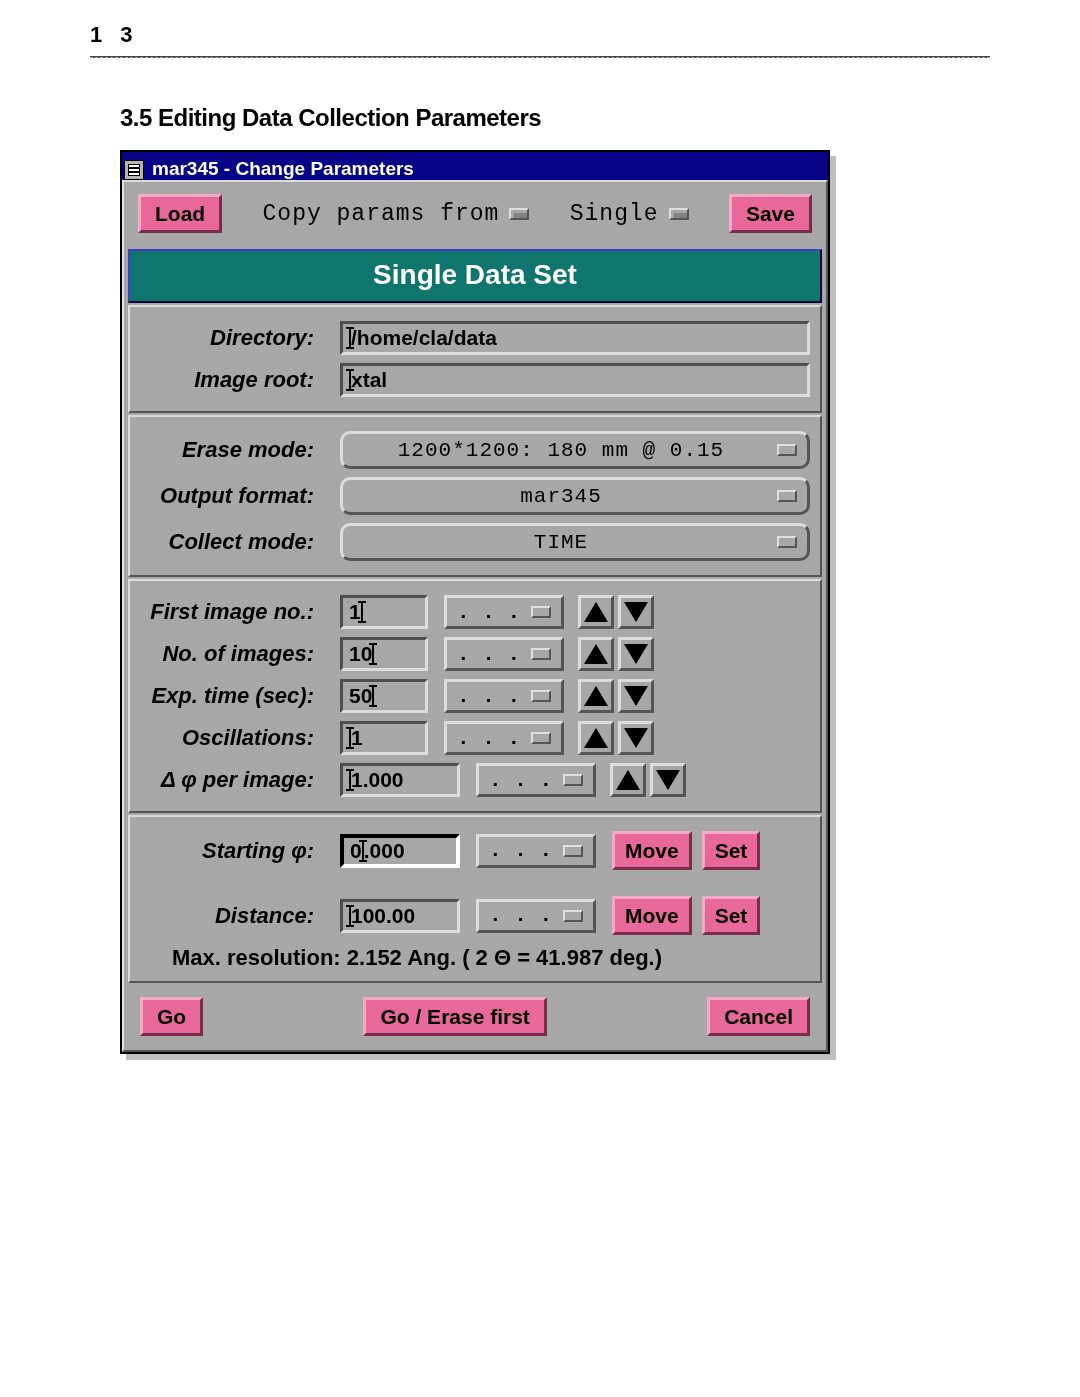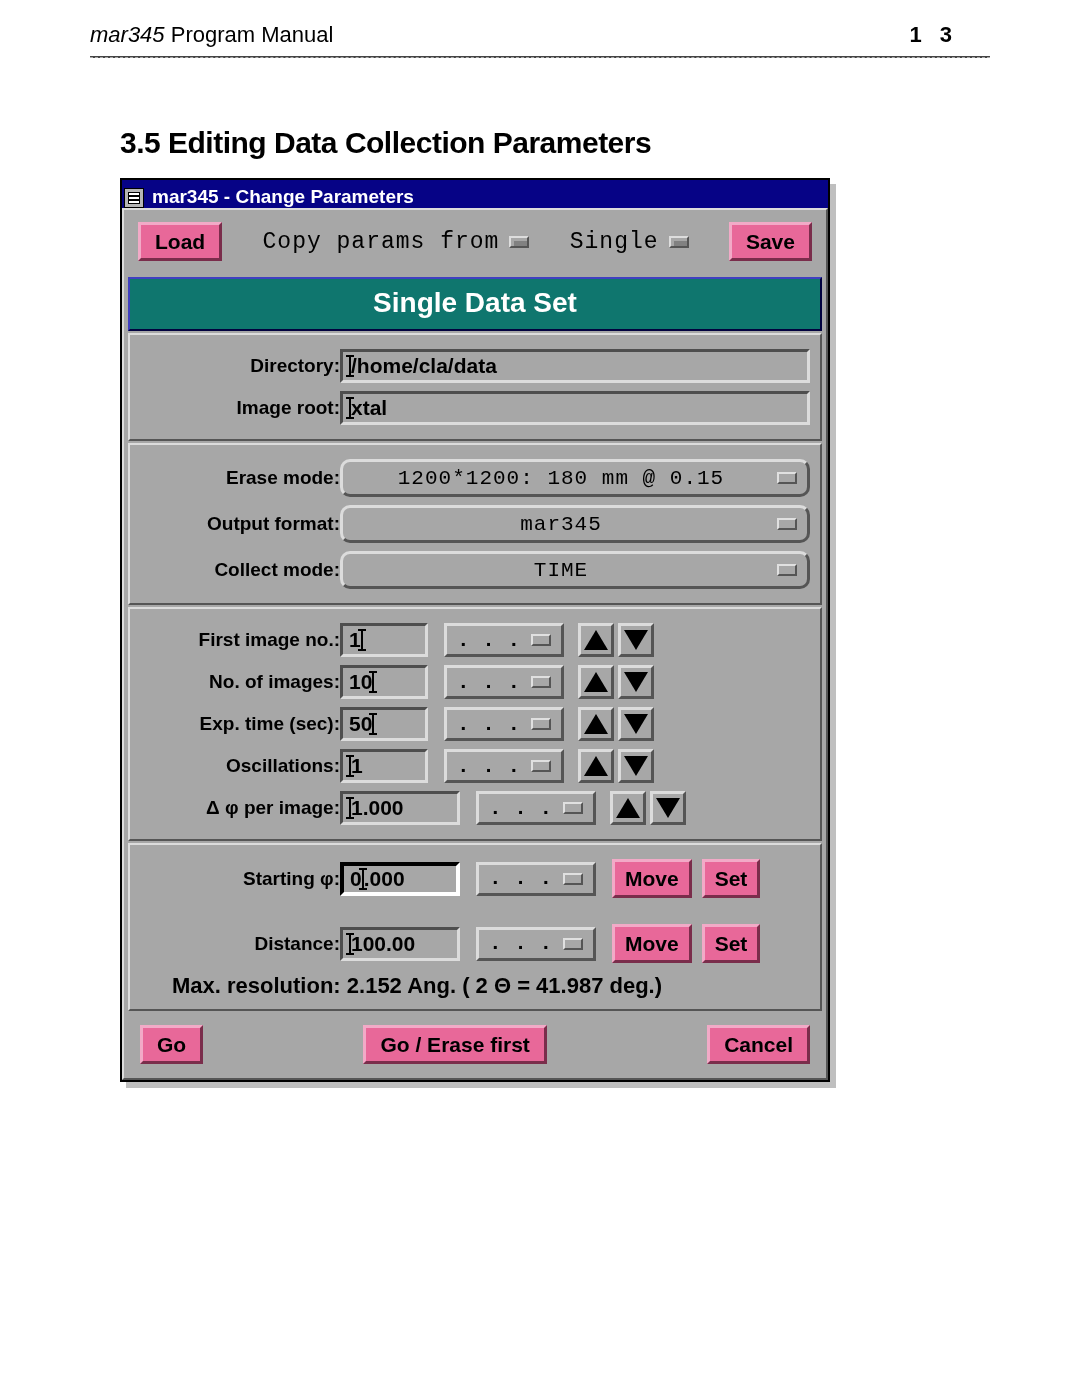--- a/index.html
+++ b/index.html
@@ -20,24 +20,24 @@
   .page-header .prog { font-style: italic; }
   .page-header .pm { font-weight: 400; }
   .page-header .pagenum { font-weight: 700; letter-spacing: 6px; }
   .hr {
     height: 2px;
     background: #444;
     margin: 0 90px 0 90px;
     border-bottom: 1px dashed #aaa;
   }
   .section-title {
-    font-size: 30px;
-    font-weight: 700;
-    font-family: Helvetica, Arial, sans-serif;
-    margin: 68px 0 18px 120px;
+    font-size: 24px;
+    font-weight: 700;
+    font-family: Helvetica, Arial, sans-serif;
+    margin: 46px 0 18px 120px;
     letter-spacing: -0.5px;
   }
 
   .dialog {
     width: 710px;
     margin-left: 120px;
     border: 2px solid #000;
     box-shadow: 6px 6px 0 rgba(0,0,0,0.25);
     font-family: "Helvetica", Arial, sans-serif;
   }
@@ -159,22 +159,23 @@
   .row {
     display: flex;
     align-items: center;
     margin: 8px 0;
   }
   .flabel {
     width: 200px;
     text-align: right;
     font-family: Helvetica, Arial, sans-serif;
     font-weight: 700;
-    font-size: 19px;
-    padding-right: 0;
+    font-size: 22px;
+    padding-right: 26px;
+    font-style: italic;
   }
 
   .text-field {
     background: #a7a7a7;
     border-top: 3px solid #4e4e4e;
     border-left: 3px solid #4e4e4e;
     border-right: 3px solid #dcdcdc;
     border-bottom: 3px solid #dcdcdc;
     height: 34px;
     display: flex;
@@ -316,23 +317,20 @@
   .btnbar {
     display: flex;
     justify-content: space-between;
     padding: 12px 16px 14px 16px;
   }
 </style>
 </head>
 <body>
 
 <div class="page-header">
-  <div>
-    <span class="prog">mar345</span><span class="pm"> Program Manual</span>
-  </div>
   <div class="pagenum">1 3</div>
 </div>
 <div class="hr"></div>
 
 <div class="section-title">3.5 Editing Data Collection Parameters</div>
 
 <div class="dialog">
 
   <div class="titlebar">
     <span class="sysicon"></span>

